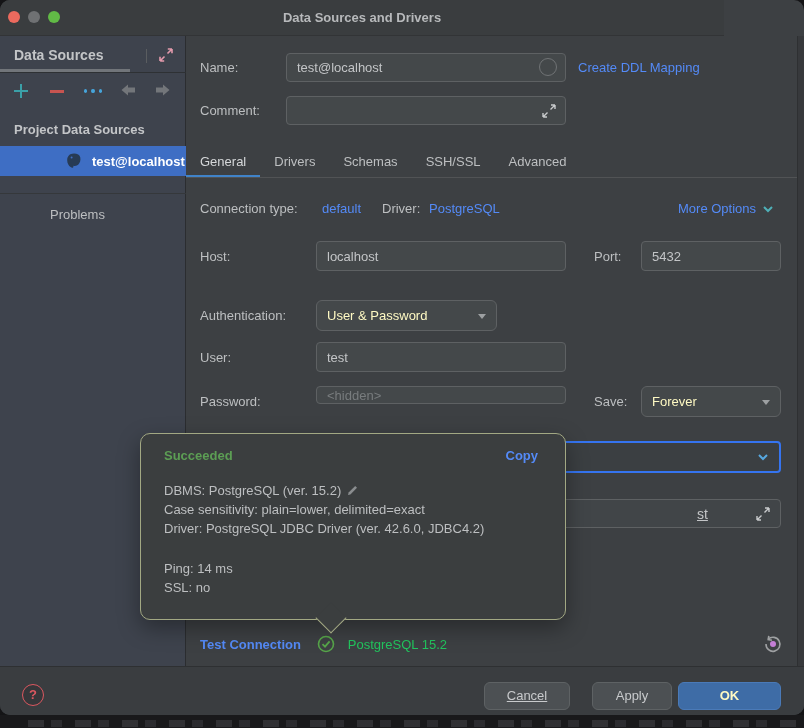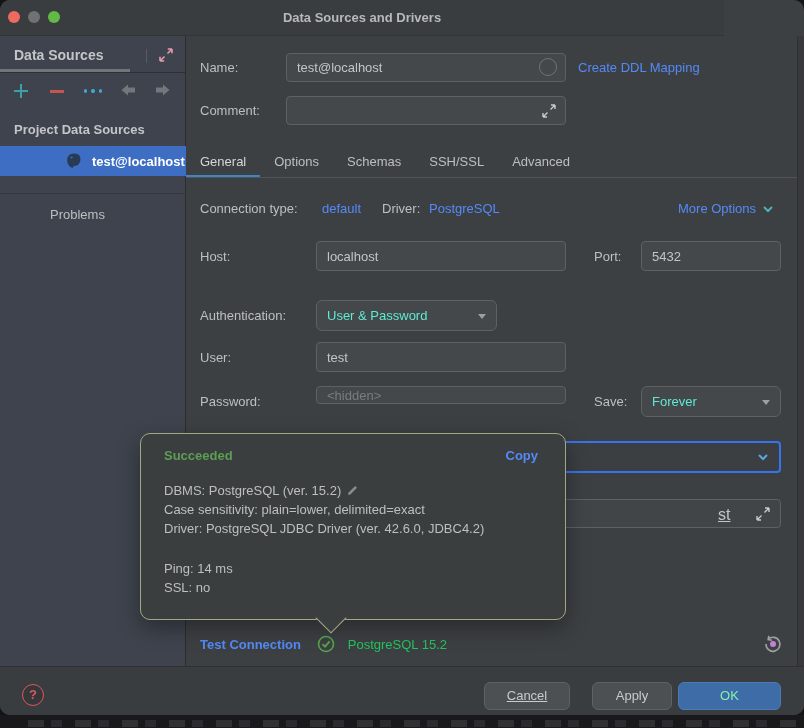--- a/index.html
+++ b/index.html
@@ -46,42 +46,42 @@
   .right-scroll { position:absolute; left:611px; top:0; width:7px; height:630px;
     background:#37393c; border-left:1px solid #2e3032; }
   .lbl { position:absolute; font-size:13px; color:#bdbfc1; }
   .field { position:absolute; background:#44484a; border:1px solid #5e6163; border-radius:4px; }
   .field input { position:absolute; left:0; top:0; width:100%; height:100%; background:transparent;
     border:none; outline:none; padding:0 10px; font-size:13px; color:#c3c5c7;
     font-family:"Liberation Sans","DejaVu Sans",sans-serif; }
   .field input::placeholder { color:#787c7e; }
   .combo { position:absolute; background:#44484a; border:1px solid #5e6163; border-radius:6px;
     display:flex; align-items:center; cursor:pointer; }
-  .combo .val { margin-left:10px; font-size:13px; color:#5eead4; }
+  .combo .val { margin-left:10px; font-size:13px; color:#fef9c3; }
   .combo .tri { position:absolute; right:10px; top:50%; margin-top:-2px; width:0; height:0;
     border-left:4.5px solid transparent; border-right:4.5px solid transparent; border-top:5px solid #9da0a2; }
   .link { color:#548af7; font-size:13px; cursor:pointer; text-decoration:none; }
 
   
   .tabs { position:absolute; left:0; top:111px; width:618px; height:31px; display:flex; }
   .tab { padding:0 14px; font-size:13px; color:#bdbfc1; line-height:29px; cursor:pointer; }
   .tab.active { color:#d6d8da; border-bottom:3px solid #4083c9; }
   .tabs-underline { position:absolute; left:0; top:141px; width:611px; height:1px; background:#515355; }
 
   
   .exp-icon { position:absolute; width:16px; height:16px; cursor:pointer; }
   .name-circle { position:absolute; width:18px; height:18px; border:1.5px solid #707375;
     border-radius:50%; cursor:pointer; }
 
   .focus-combo { position:absolute; left:130px; top:405px; width:465px; height:32px;
     background:#3b3f42; border:2px solid #3574f0; border-radius:4px; cursor:pointer; }
   .url-field { position:absolute; left:130px; top:463px; width:465px; height:29px;
     background:#414548; border:1px solid #5e6163; border-radius:4px; }
-  .url-frag { position:absolute; left:380px; top:6px; font-size:16px; color:#c3c5c7;
-    text-decoration:underline;margin-left:21px; }
+  .url-frag { position:absolute; left:380px; top:6px; font-size:14px; color:#c3c5c7;
+    text-decoration:underline; }
 
   
   #tooltip { position:absolute; left:140px; top:433px; width:426px; height:187px;
     background:#3b3e3f; border:1px solid #a2a883; border-radius:10px; z-index:10;
     box-shadow:0 8px 22px rgba(0,0,0,.35); }
   #tooltip .tt-title { position:absolute; left:23px; top:14px; font-size:13px; font-weight:bold; color:#5c9e54; }
   #tooltip .tt-copy { position:absolute; right:27px; top:14px; font-size:13px; font-weight:bold; }
   #tooltip .tt-body { position:absolute; left:23px; top:47px; font-size:13px; color:#bdbfc1; line-height:19px; }
   #tooltip .tt-ping { position:absolute; left:23px; top:125px; font-size:13px; color:#bdbfc1; line-height:19px; }
   .tt-arrow { position:absolute; left:320px; top:607px; width:22px; height:22px; background:#3b3e3f;
@@ -92,21 +92,21 @@
   .test-row { position:absolute; left:14px; top:599px; height:20px; }
 
   
   #footer { position:absolute; left:0; top:666px; width:804px; height:49px;
     background:#3a3d40; border-top:1px solid #2e3032; }
   .help { position:absolute; left:22px; top:17px; width:22px; height:22px; border-radius:50%;
     border:1.5px solid #db5860; background:#35373a; color:#db5860; font-size:13px; font-weight:bold;
     text-align:center; line-height:19px; cursor:pointer; }
   .btn { position:absolute; top:15px; height:28px; border-radius:6px; font-size:13px;
     background:#4c5053; border:1px solid #5e6264; color:#c8cacc; text-align:center; line-height:26px; cursor:pointer; }
-  .btn.primary { background:#3e6ca6; border-color:#4a7ab8; color:#86efac; font-weight:normal; }
+  .btn.primary { background:#3e6ca6; border-color:#4a7ab8; color:#fef9c3; font-weight:bold; }
 
   
   #desktop-strip { position:absolute; left:0; top:715px; width:804px; height:13px; background:#19191b; }
   #desktop-strip .noise { position:absolute; left:28px; right:8px; top:5px; height:7px; opacity:.55;
     background:repeating-linear-gradient(90deg,#434347 0 16px,transparent 16px 23px,#3a3a3f 23px 34px,transparent 34px 47px); }
 
   svg { display:block; }
 </style>
 </head>
 <body>
@@ -191,21 +191,21 @@
             <g stroke="#c8cacc" stroke-width="1.4" fill="none">
           <path d="M9.5 6.5 L14 2 M14 2 h-4 M14 2 v4"></path>
               <path d="M6.5 9.5 L2 14 M2 14 h4 M2 14 v-4"></path>
             </g>
           </svg>
       </span>
     </div>
 
     <div class="tabs">
       <span class="tab active">General</span>
-      <span class="tab">Options</span>
+      <span class="tab">Drivers</span>
       <span class="tab">Schemas</span>
       <span class="tab">SSH/SSL</span>
       <span class="tab">Advanced</span>
     </div>
     <div class="tabs-underline"></div>
 
     <div class="lbl" style="left:14px; top:165px;">Connection type:</div>
     <a class="link abs" style="left:136px; top:165px;">default</a>
     <div class="lbl" style="left:196px; top:165px;">Driver:</div>
     <a class="link abs" style="left:243px; top:165px;">PostgreSQL</a>

